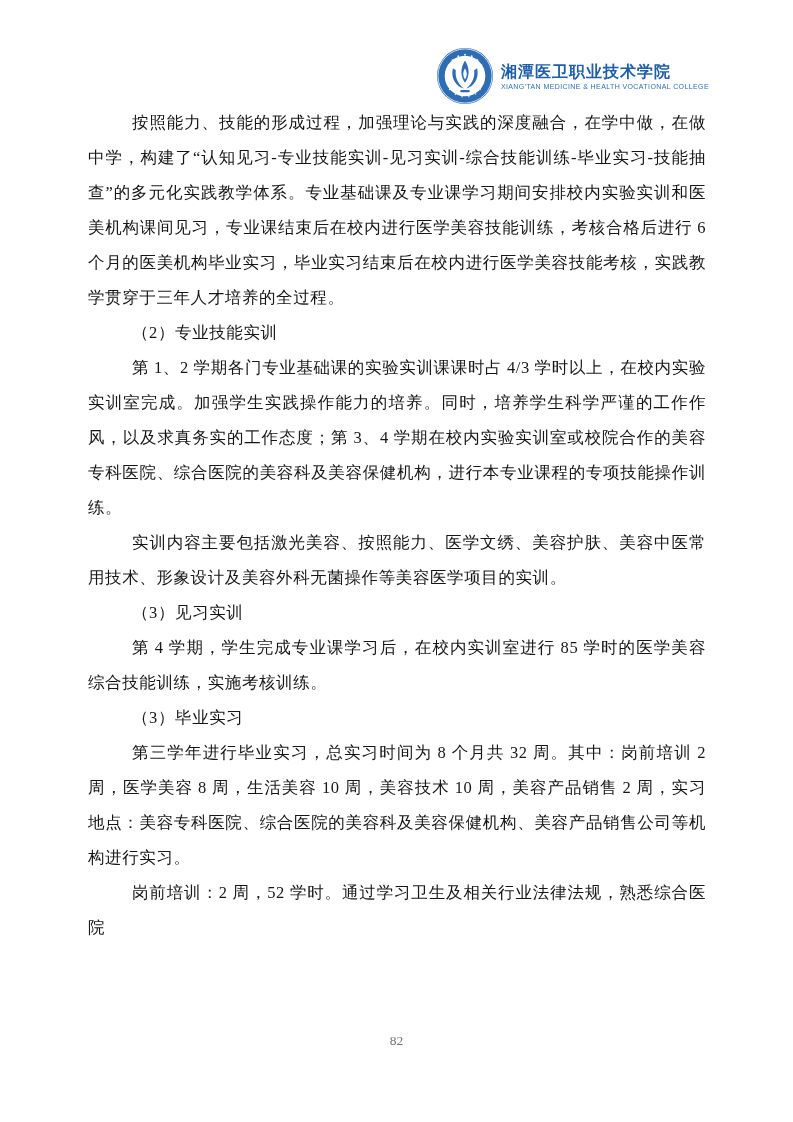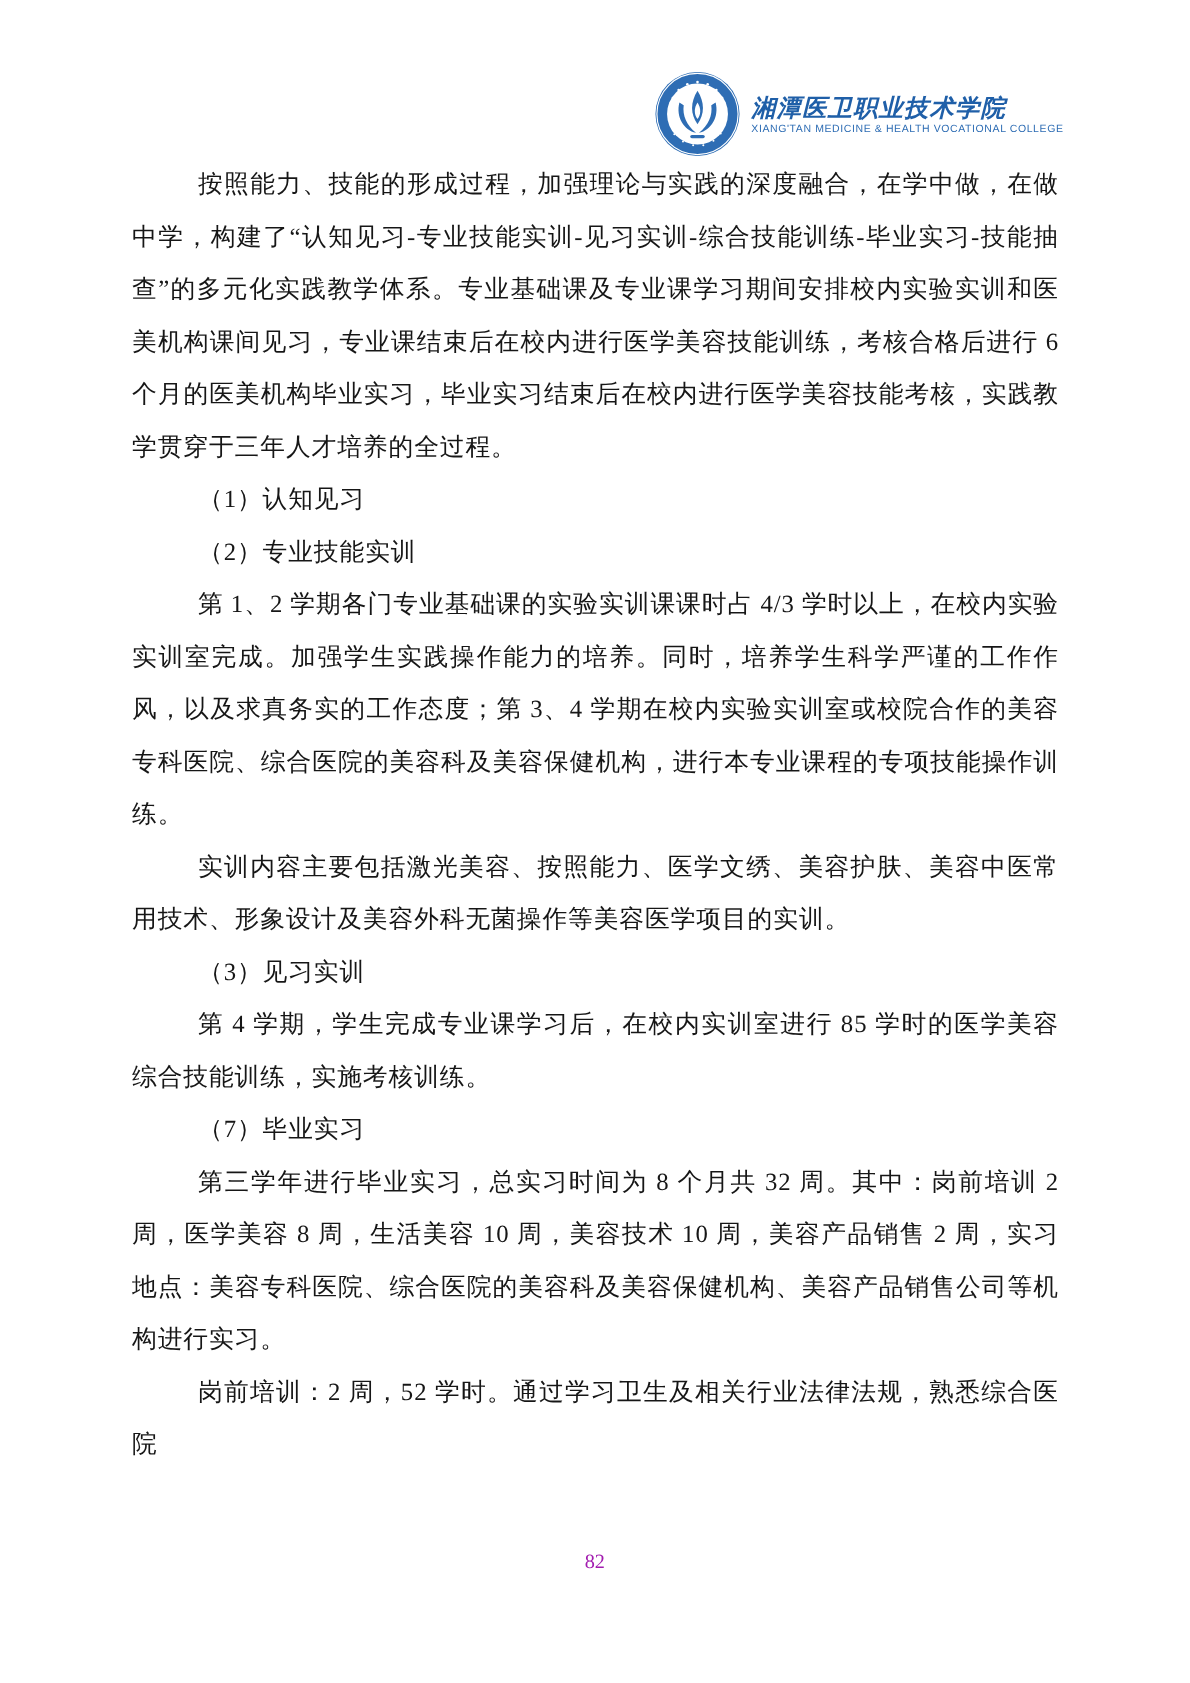--- a/index.html
+++ b/index.html
@@ -31,21 +31,20 @@
     height: 58px;
     flex: 0 0 auto;
   }
   .logo-text {
     display: flex;
     flex-direction: column;
     justify-content: center;
   }
   .logo-name-zh {
     font-family: "DejaVu Serif", "Liberation Serif", serif;
-    font-style: italic;
     font-weight: bold;
     font-size: 16px;
     letter-spacing: 1px;
     color: #1f5fa8;
     white-space: nowrap;
     line-height: 20px;
   }
   .logo-name-en {
     font-family: "Liberation Sans", "DejaVu Sans", sans-serif;
     font-size: 7px;
@@ -70,21 +69,21 @@
     text-indent: 44px;
   }
   
   .page-number {
     position: absolute;
     top: 1033px;
     left: 0;
     width: 100%;
     text-align: center;
     font-size: 13.5px;
-    color: #a21caf;
+    color: #737373;
   }
 </style>
 </head>
 <body>
 
 <div class="page">
 
   <div class="logo-block">
     <svg class="seal" viewBox="0 0 60 60" aria-hidden="true">
       <circle cx="30" cy="30" r="29" fill="#2e6db4"></circle>
@@ -114,26 +113,25 @@
       </g>
     </svg>
     <div class="logo-text">
       <span class="logo-name-zh">湘潭医卫职业技术学院</span>
       <span class="logo-name-en">XIANG'TAN MEDICINE &amp; HEALTH VOCATIONAL COLLEGE</span>
     </div>
   </div>
 
   <div class="content">
     <p>按照能力、技能的形成过程，加强理论与实践的深度融合，在学中做，在做中学，构建了“认知见习-专业技能实训-见习实训-综合技能训练-毕业实习-技能抽查”的多元化实践教学体系。专业基础课及专业课学习期间安排校内实验实训和医美机构课间见习，专业课结束后在校内进行医学美容技能训练，考核合格后进行 6 个月的医美机构毕业实习，毕业实习结束后在校内进行医学美容技能考核，实践教学贯穿于三年人才培养的全过程。</p>
-    <p>（1）认知见习</p>
     <p>（2）专业技能实训</p>
     <p>第 1、2 学期各门专业基础课的实验实训课课时占 4/3 学时以上，在校内实验实训室完成。加强学生实践操作能力的培养。同时，培养学生科学严谨的工作作风，以及求真务实的工作态度；第 3、4 学期在校内实验实训室或校院合作的美容专科医院、综合医院的美容科及美容保健机构，进行本专业课程的专项技能操作训练。</p>
     <p>实训内容主要包括激光美容、按照能力、医学文绣、美容护肤、美容中医常用技术、形象设计及美容外科无菌操作等美容医学项目的实训。</p>
     <p>（3）见习实训</p>
     <p>第 4 学期，学生完成专业课学习后，在校内实训室进行 85 学时的医学美容综合技能训练，实施考核训练。</p>
-    <p>（7）毕业实习</p>
+    <p>（3）毕业实习</p>
     <p>第三学年进行毕业实习，总实习时间为 8 个月共 32 周。其中：岗前培训 2 周，医学美容 8 周，生活美容 10 周，美容技术 10 周，美容产品销售 2 周，实习地点：美容专科医院、综合医院的美容科及美容保健机构、美容产品销售公司等机构进行实习。</p>
     <p>岗前培训：2 周，52 学时。通过学习卫生及相关行业法律法规，熟悉综合医院</p>
   </div>
 
   <div class="page-number">82</div>
 
 </div>
 
 </body></html>

